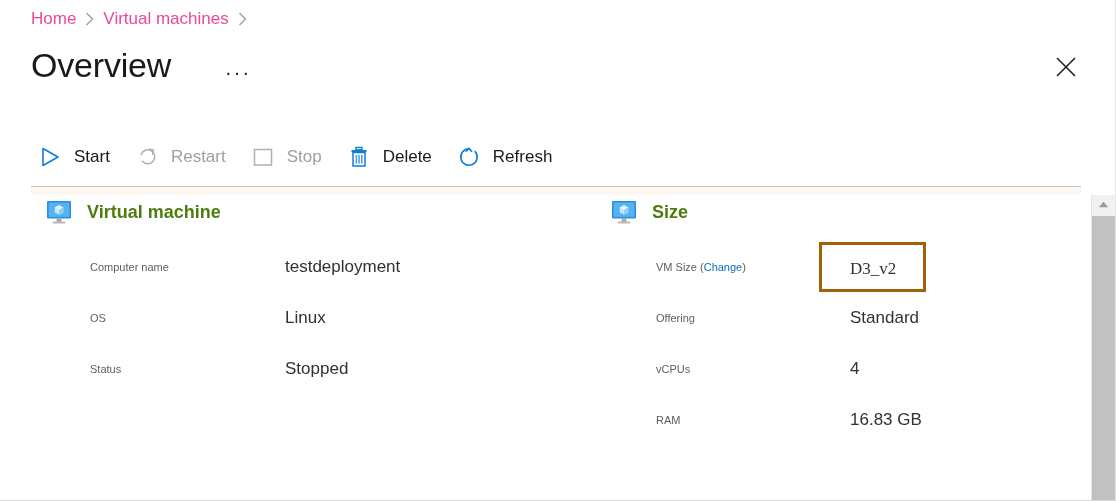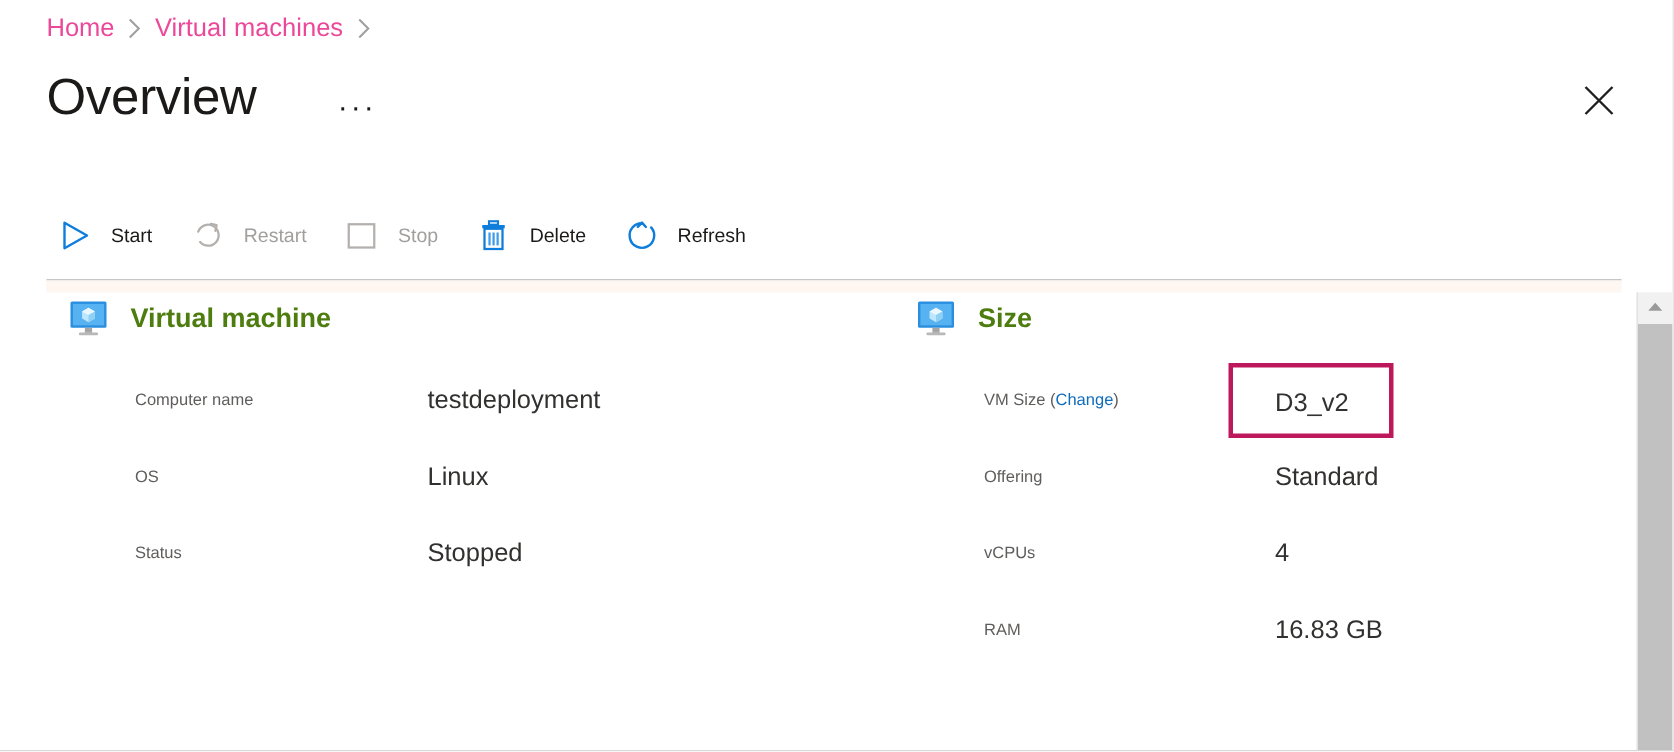--- a/index.html
+++ b/index.html
@@ -110,21 +110,21 @@
     width: 28px;
     height: 26px;
     display: flex;
     align-items: center;
     justify-content: center;
     margin-right: 10px;
     flex: none;
   }
   .cmd .cmd-icon svg { display: block; }
   .cmd .cmd-label {
-    font-size: 13px;
+    font-size: 17px;
     color: #1b1a19;
     line-height: 22px;
   }
   .cmd.disabled .cmd-label { color: #a19f9d; }
 
   .cmd-divider {
     position: absolute;
     left: 31px;
     top: 186px;
     width: 1050px;
@@ -196,24 +196,25 @@
     line-height: 22px;
     white-space: nowrap;
   }
   .link {
     color: #0f6cbd;
     cursor: pointer;
   }
 
   .value-highlight {
     display: inline-block;
-    border: 3px solid #be185d;
+    border: 3px solid #a16207;
     padding: 14px 27px 10px 28px;
     margin-left: -31px;
     line-height: 20px;
+    font-family: Liberation Serif, serif;
   }
 
   
   .scrollbar {
     position: absolute;
     right: 0;
     top: 195px;
     width: 24px;
     height: 306px;
     background: #f1f1f1;

